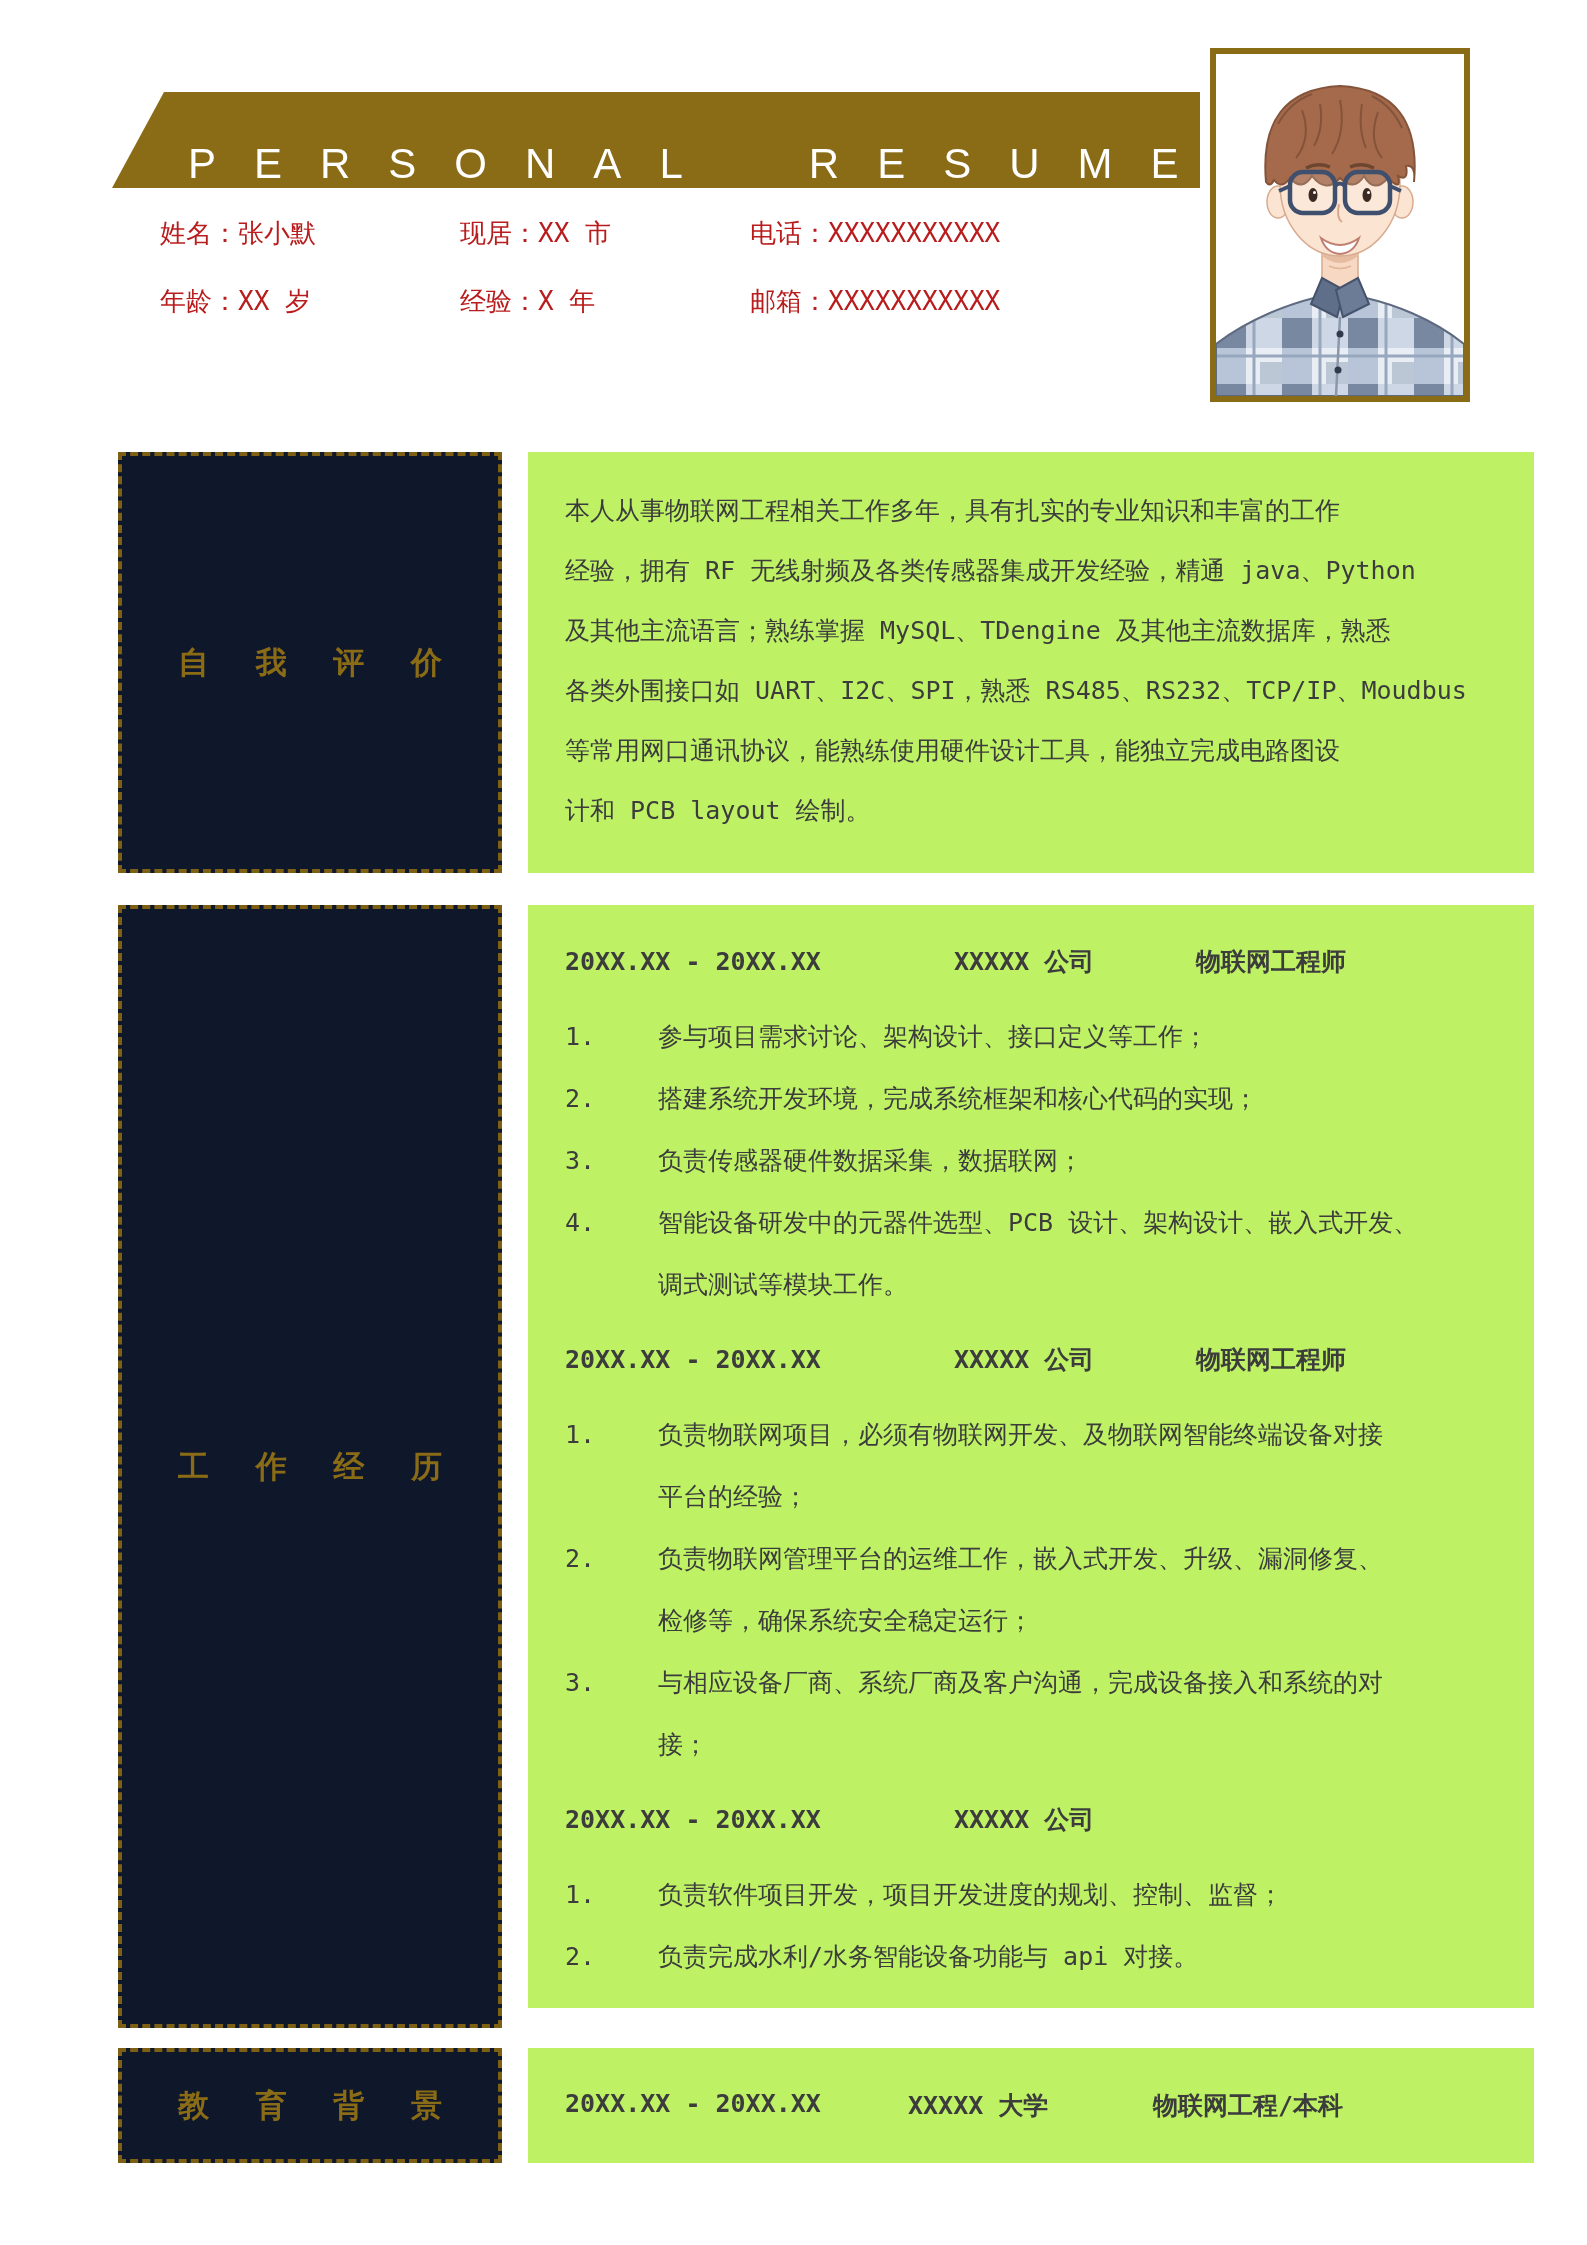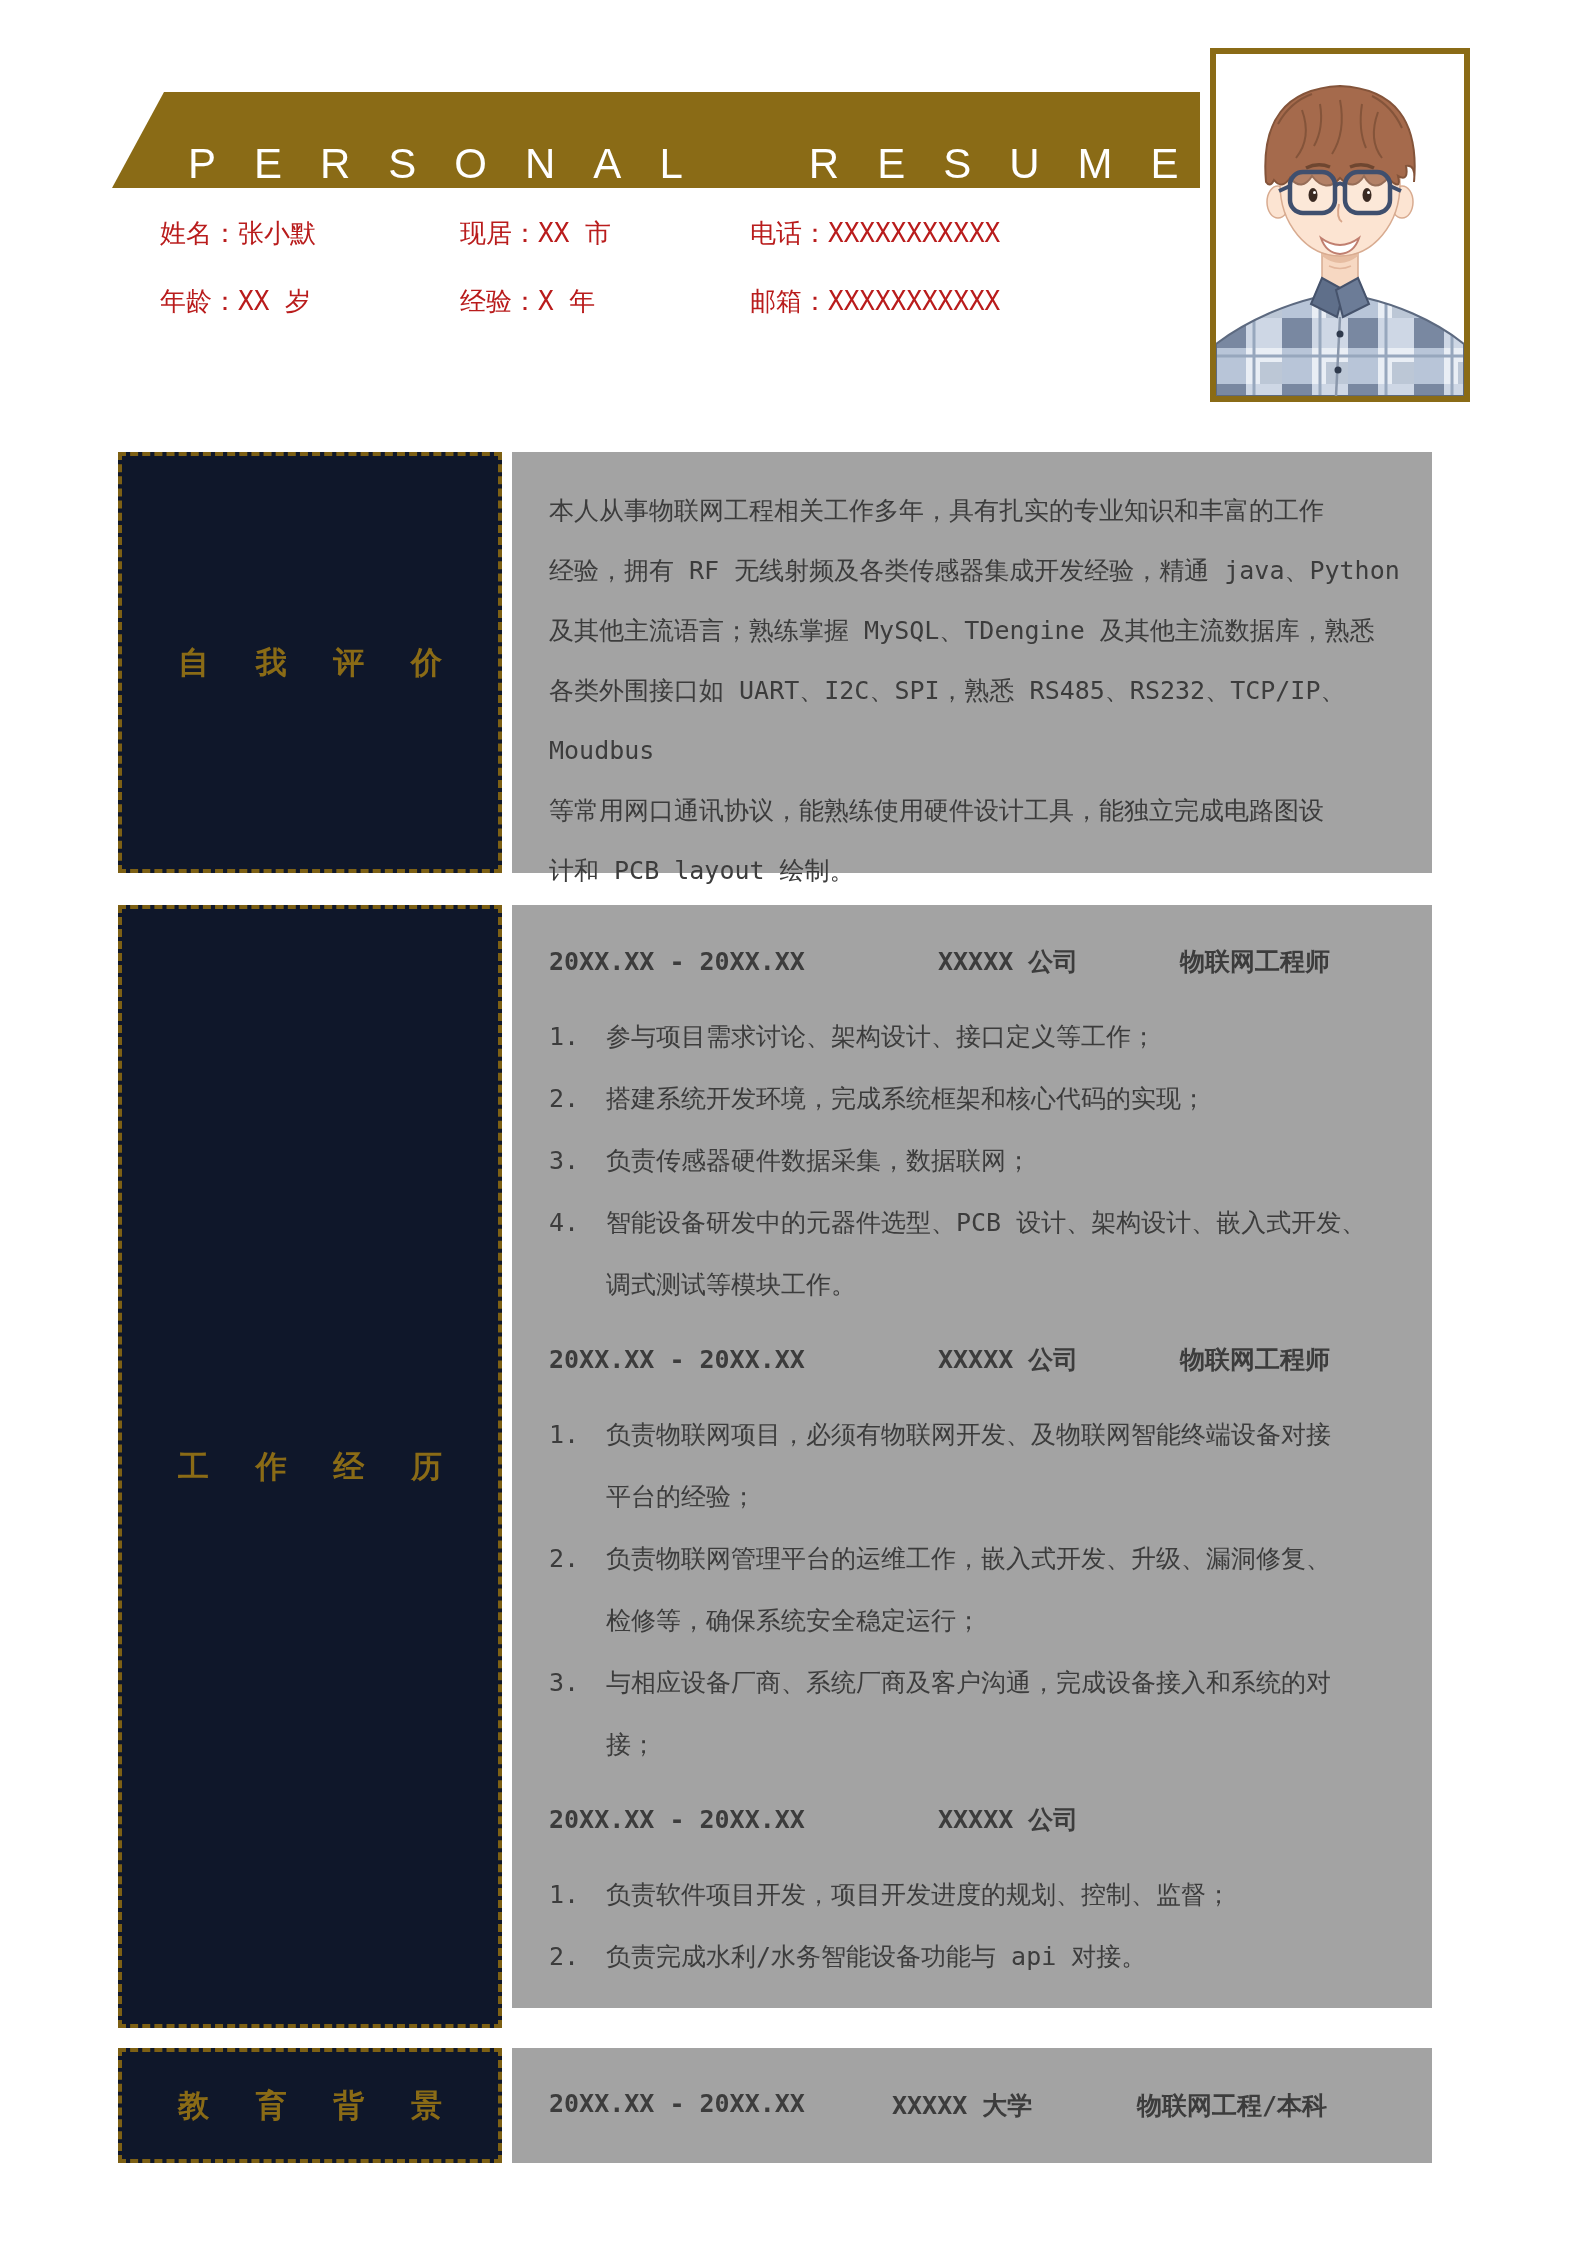--- a/index.html
+++ b/index.html
@@ -65,22 +65,22 @@
     color: #8a6b16; font-weight: 700;
     font-size: 31px; letter-spacing: 14px;
     white-space: nowrap; text-indent: 14px;
   }
   .lb-1 { top: 452px; height: 421px; }
   .lb-2 { top: 905px; height: 1123px; }
   .lb-3 { top: 2048px; height: 115px; }
 
   
   .panel {
-    position: absolute; left: 512px; width: 920px;
-    background: #a3a3a3;
+    position: absolute; left: 528px; width: 1006px;
+    background: #bef264;
     box-sizing: border-box;
   }
   .panel-1 { top: 452px; height: 421px; padding: 29px 32px 0 37px; }
   .panel-2 { top: 905px; height: 1103px; padding: 26px 26px 0 37px; }
   .panel-3 { top: 2048px; height: 115px; display: flex; align-items: center; padding-left: 37px; }
 
   .eval-text {
     font-size: 25px; line-height: 60px;
     white-space: pre-line;
   }
@@ -90,21 +90,21 @@
     font-weight: 700; font-size: 25px; line-height: 62px;
     margin-bottom: 13px; white-space: nowrap;
   }
   .job + .job .job-header { margin-top: 13px; }
   .job-header.narrow { grid-template-columns: 389px 217px auto; }
 
   .duty {
     display: grid; grid-template-columns: 57px 1fr;
     font-size: 25px; line-height: 62px;
   }
-  .duty-text { white-space: pre-line; }
+  .duty-text { white-space: pre-line; margin-left: 36px; }
 
   .edu-row {
     display: grid; grid-template-columns: 343px 245px auto;
     font-weight: 700; font-size: 25px; white-space: nowrap;
   }
 </style>
 </head>
 <body>
 
 <div class="page">

